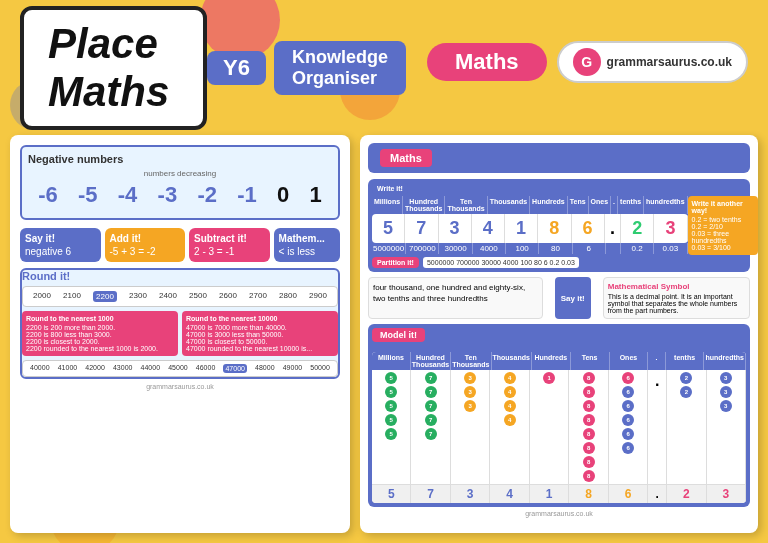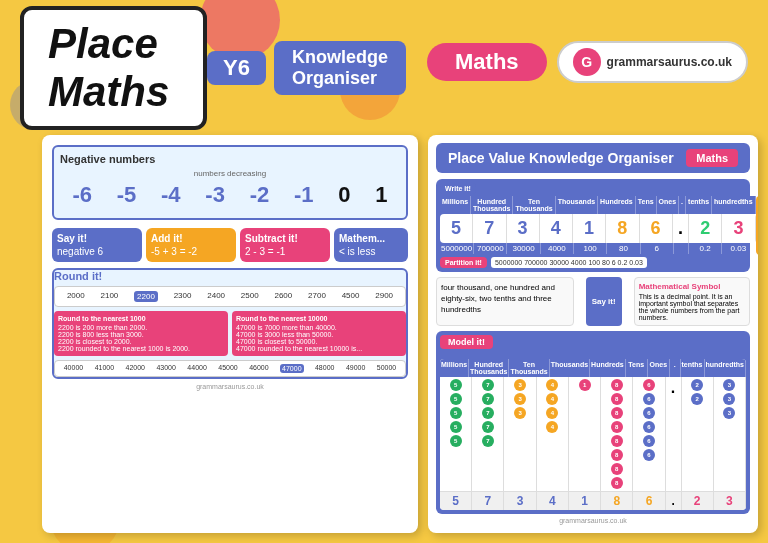--- a/index.html
+++ b/index.html
@@ -126,28 +126,27 @@
       bottom: 0;
       display: flex;
       gap: 0;
       padding: 0 10px 10px 10px;
     }
 
     
     .left-doc {
       background: white;
       border-radius: 8px;
-      width: 376px;
+      width: 340px;
       flex-shrink: 0;
       padding: 10px;
       overflow: hidden;
       position: relative;
       box-shadow: 3px 3px 8px rgba(0,0,0,0.2);
       margin-right: 10px;
-      margin-left: 32px;
     }
 
     .neg-numbers-section {
       background: #e8f4ff;
       border: 2px solid #5b6ec7;
       border-radius: 6px;
       padding: 6px;
       margin-bottom: 8px;
     }
 
@@ -615,21 +614,21 @@
       <div class="number-line-2">
         <div style="display:flex;justify-content:space-around;font-size:8px;color:#333;">
           <span>2000</span>
           <span>2100</span>
           <span style="background:#5b6ec7;color:white;border-radius:3px;padding:1px 3px;">2200</span>
           <span>2300</span>
           <span>2400</span>
           <span>2500</span>
           <span>2600</span>
           <span>2700</span>
-          <span>4500</span>
+          <span>2800</span>
           <span>2900</span>
         </div>
       </div>
 
       <div class="round-it-boxes">
         <div class="round-box">
           <div style="font-weight:700;margin-bottom:2px;">Round to the nearest 1000</div>
           <div style="white-space:pre-line;">2200 is 200 more than 2000.
 2200 is 800 less than 3000.
 2200 is closest to 2000.
@@ -660,21 +659,20 @@
         </div>
       </div>
     </div>
 
     <div class="grammarsaurus-footer-left">grammarsaurus.co.uk</div>
   </div>
 
   <div class="right-doc">
 
     <div class="right-doc-header">
-      <div class="right-doc-title">Place Value Knowledge Organiser</div>
       <div class="right-doc-maths">Maths</div>
     </div>
 
     <div class="place-value-grid">
 
       <div style="display:flex;align-items:center;margin-bottom:2px;">
         <div class="write-it-mini">Write it!</div>
       </div>
 
       <div style="display:flex;">

